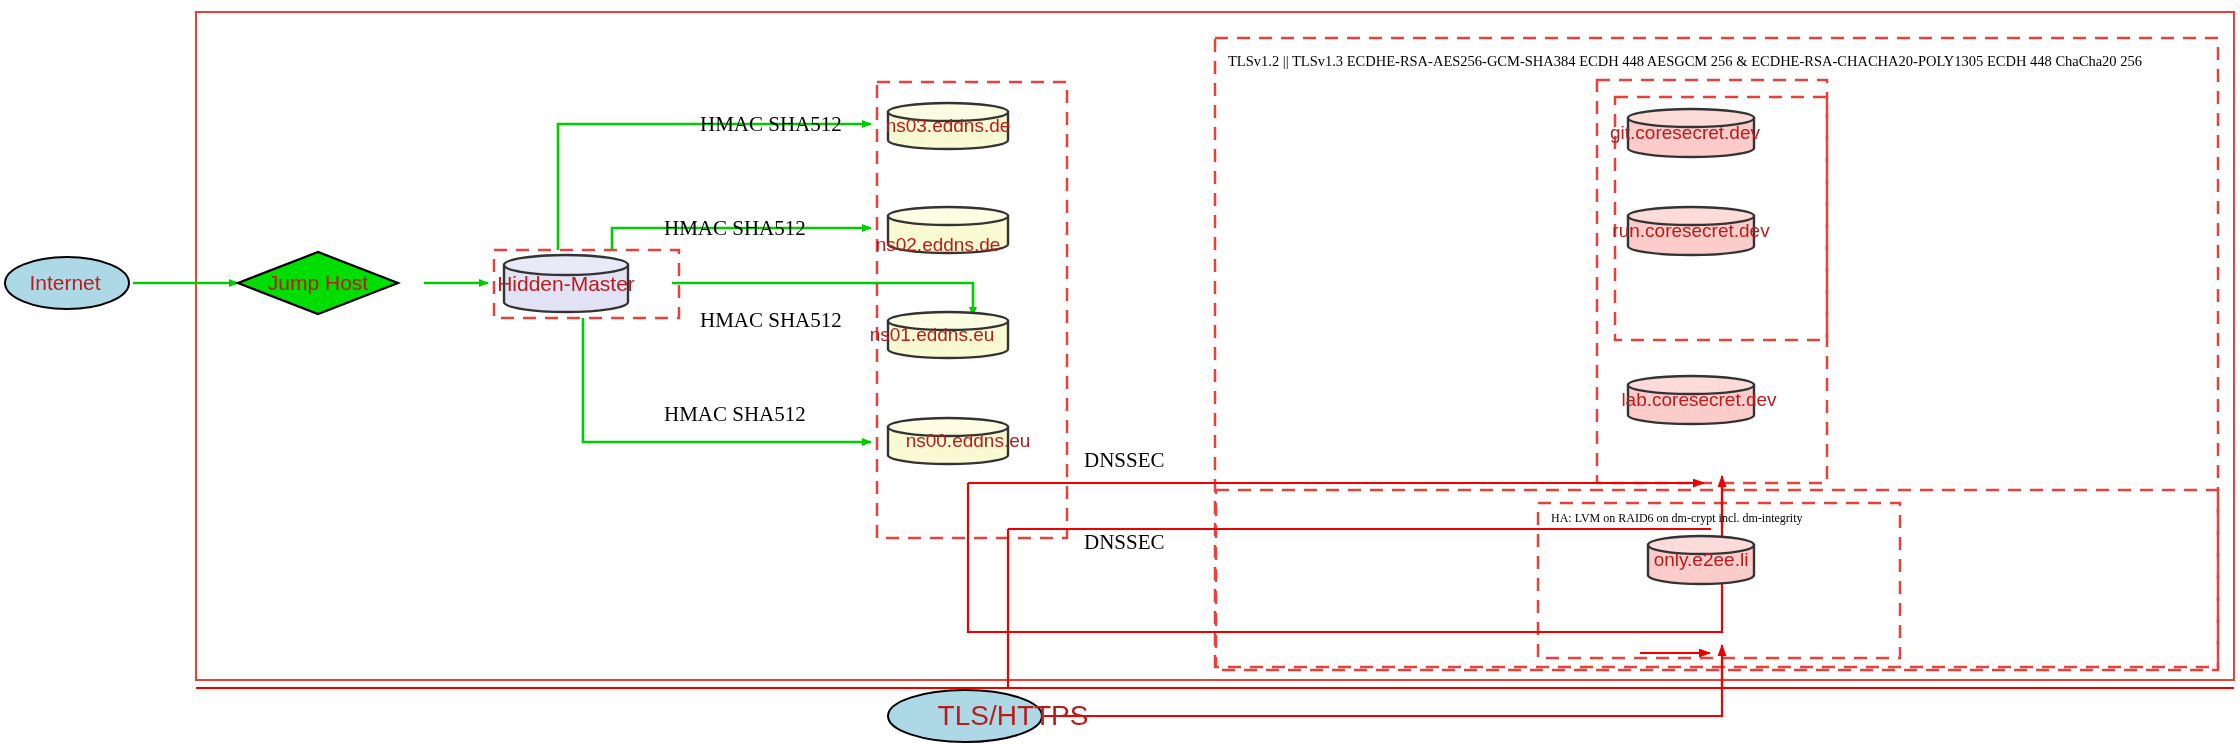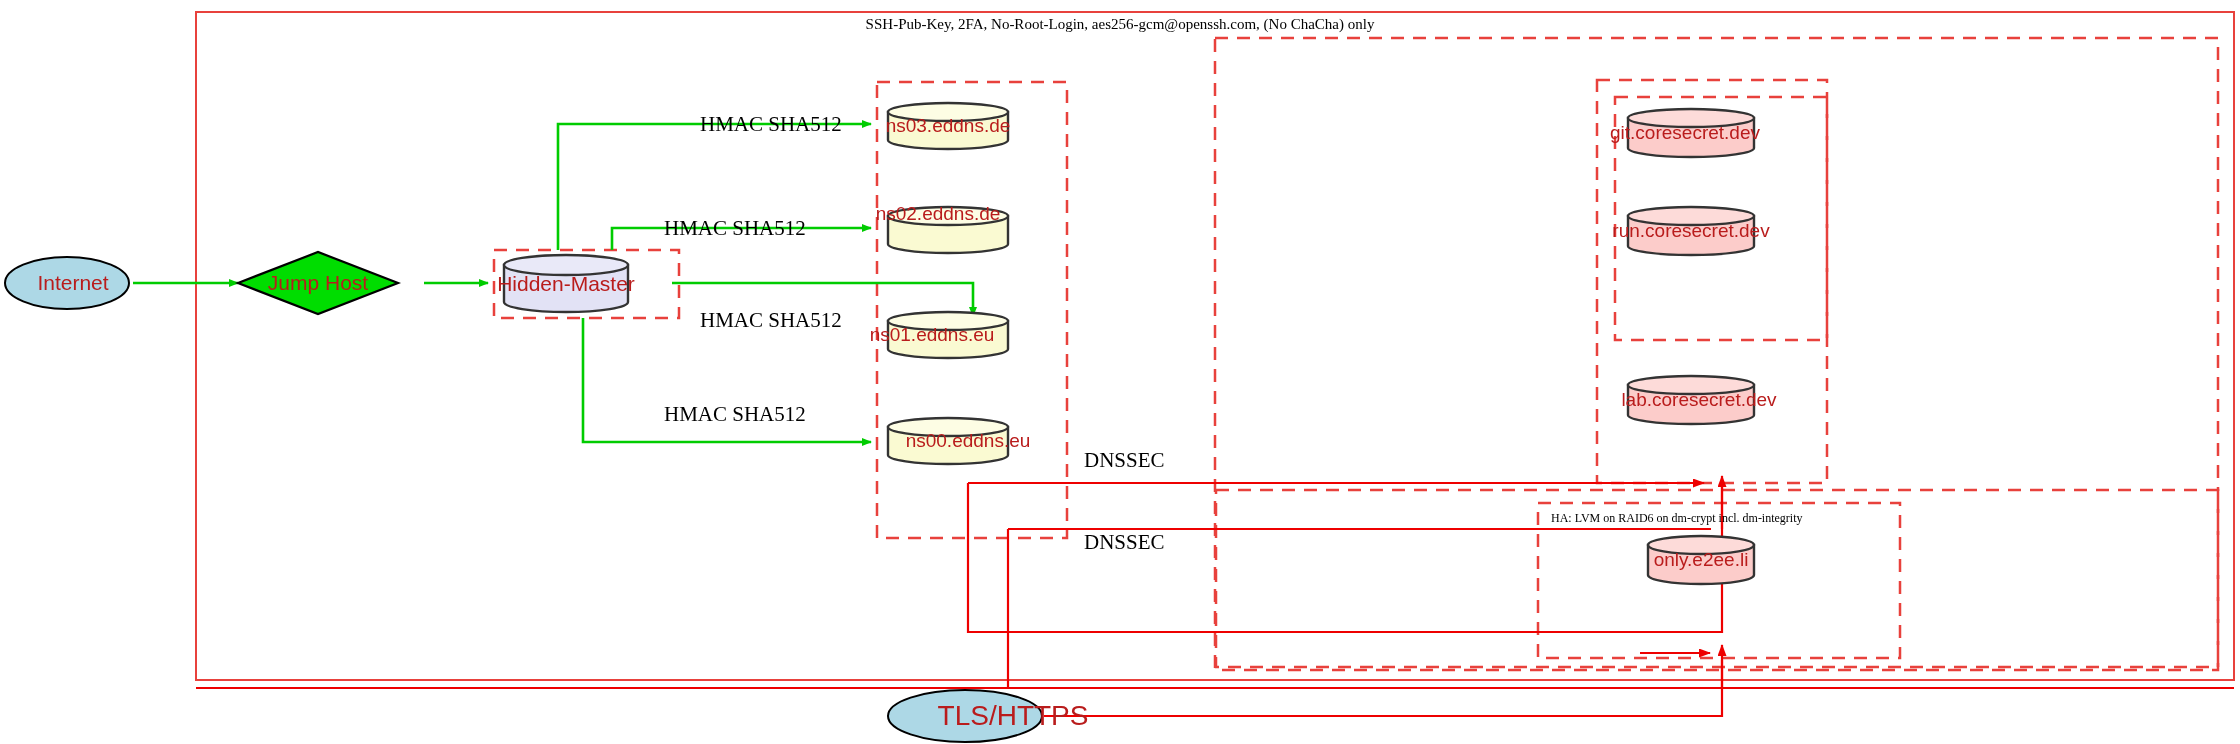--- a/index.html
+++ b/index.html
@@ -118,33 +118,33 @@
     </g>
 
     <g>
       <path d="M 1648 545 L 1648 575 A 53 9 0 0 0 1754 575 L 1754 545 Z" fill="#fcccca" stroke="#333" stroke-width="2.4"></path>
       <ellipse cx="1701" cy="545" rx="53" ry="9" fill="#fddbd9" stroke="#333" stroke-width="2.4"></ellipse>
     </g>
 
     <ellipse cx="965" cy="716" rx="77" ry="26" fill="#add8e6" stroke="#000" stroke-width="2"></ellipse>
   </svg>
 
-  <div class="lbl serif" style="left:50%;top:16px;transform:translateX(-50%);font-size:15px;">SSH-Pub-Key, 2FA, No-Root-Login, aes256-gcm@openssh.com, (No ChaCha) only</div>
 
+  <div class="lbl serif" style="left:1228px;top:53px;font-size:14.5px;">TLSv1.2 || TLSv1.3 ECDHE-RSA-AES256-GCM-SHA384 ECDH 448 AESGCM 256 &amp; ECDHE-RSA-CHACHA20-POLY1305 ECDH 448 ChaCha20 256</div>
 
   <div class="lbl serif" style="left:1551px;top:511px;font-size:12px;">HA: LVM on RAID6 on dm-crypt incl. dm-integrity</div>
 
-  <div class="node-label" style="left:5px;top:269px;width:120px;height:28px;font-size:21px;padding-left:8px;">Internet</div>
+  <div class="node-label" style="left:5px;top:269px;width:120px;height:28px;font-size:21px;">Internet</div>
 
   <div class="node-label" style="left:248px;top:270px;width:140px;height:26px;font-size:21px;">Jump Host</div>
 
   <div class="node-label" style="left:504px;top:271px;width:124px;height:26px;font-size:21px;">Hidden-Master</div>
 
   <div class="node-label" style="left:888px;top:113px;width:120px;height:26px;font-size:19px;">ns03.eddns.de</div>
-  <div class="node-label" style="left:888px;top:201px;width:100px;height:26px;font-size:19px;">ns02.eddns.de</div>
+  <div class="node-label" style="left:888px;top:232px;width:100px;height:26px;font-size:19px;">ns02.eddns.de</div>
   <div class="node-label" style="left:848px;top:322px;width:120px;height:26px;font-size:19px;padding-left:24px;">ns01.eddns.eu</div>
   <div class="node-label" style="left:908px;top:428px;width:120px;height:26px;font-size:19px;">ns00.eddns.eu</div>
 
   <div class="node-label" style="left:1628px;top:119px;width:114px;height:28px;font-size:19px;">git.coresecret.dev</div>
   <div class="node-label" style="left:1628px;top:217px;width:126px;height:28px;font-size:19px;">run.coresecret.dev</div>
   <div class="node-label" style="left:1628px;top:386px;width:142px;height:28px;font-size:19px;">lab.coresecret.dev</div>
   <div class="node-label" style="left:1648px;top:546px;width:106px;height:28px;font-size:19px;">only.e2ee.li</div>
 
   <div class="node-label" style="left:933px;top:702px;width:160px;height:28px;font-size:28px;">TLS/HTTPS</div>
 

